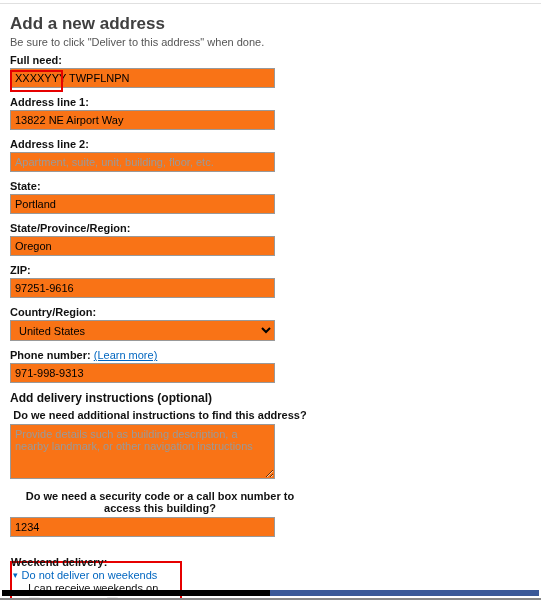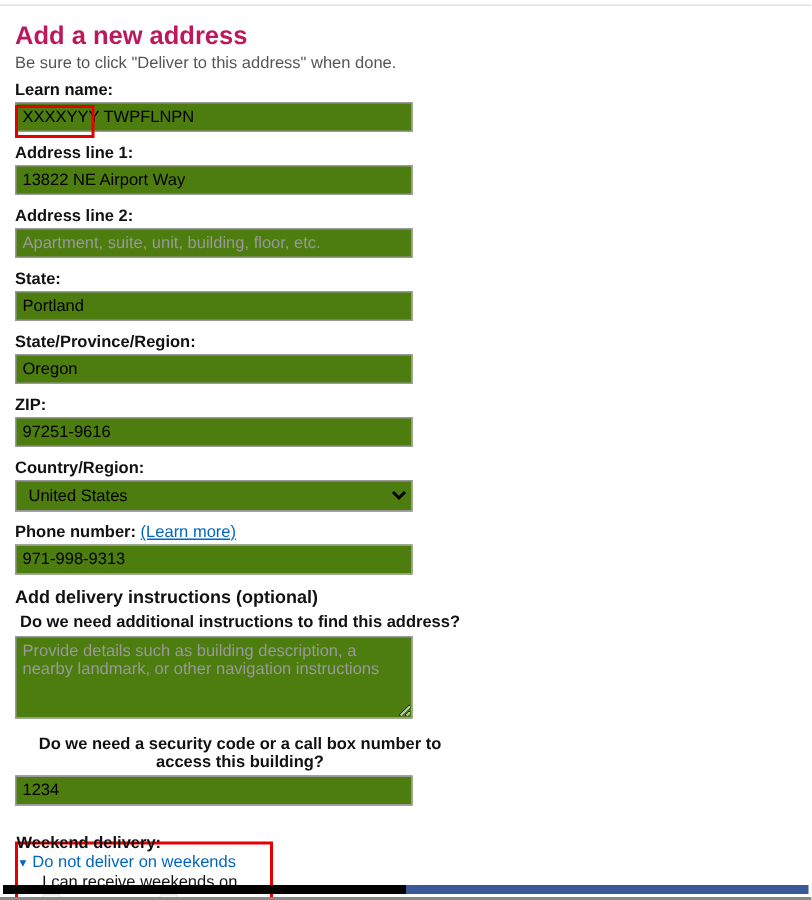--- a/index.html
+++ b/index.html
@@ -18,21 +18,21 @@
       border-bottom: 1px solid #e0e0e0;
     }
     .content {
       padding: 10px 0 0 10px;
       width: 310px;
     }
     h2 {
       font-size: 17px;
       font-weight: bold;
       margin-bottom: 2px;
-      color: #be185d;
+      color: #404040;
     }
     .subtitle {
       font-size: 11px;
       color: #555;
       margin-bottom: 6px;
     }
     .form-group {
       margin-bottom: 8px;
     }
     label {
@@ -41,21 +41,21 @@
       font-size: 11px;
       color: #111;
       margin-bottom: 2px;
     }
     input[type="text"], textarea, select {
       width: 265px;
       padding: 3px 4px;
       font-size: 11px;
       border: 1px solid #999;
       font-family: Arial, Helvetica, sans-serif;
-      background: #4d7c0f;
+      background: #f97316;
     }
     input[type="text"]::placeholder, textarea::placeholder {
       color: #999;
     }
     textarea {
       height: 55px;
       resize: both;
     }
     select {
       height: 21px;
@@ -171,21 +171,21 @@
 <body>
 
 <div class="outer">
   <div class="top-border"></div>
 
   <div class="content">
     <h2>Add a new address</h2>
     <div class="subtitle">Be sure to click "Deliver to this address" when done.</div>
 
     <div class="form-group">
-      <label>Learn name:</label>
+      <label>Full need:</label>
       <input type="text" value="XXXXYYY TWPFLNPN" style="">
     </div>
 
     <div class="form-group">
       <label>Address line 1:</label>
       <input type="text" value="13822 NE Airport Way" style="">
     </div>
 
     <div class="form-group">
       <label>Address line 2:</label>

